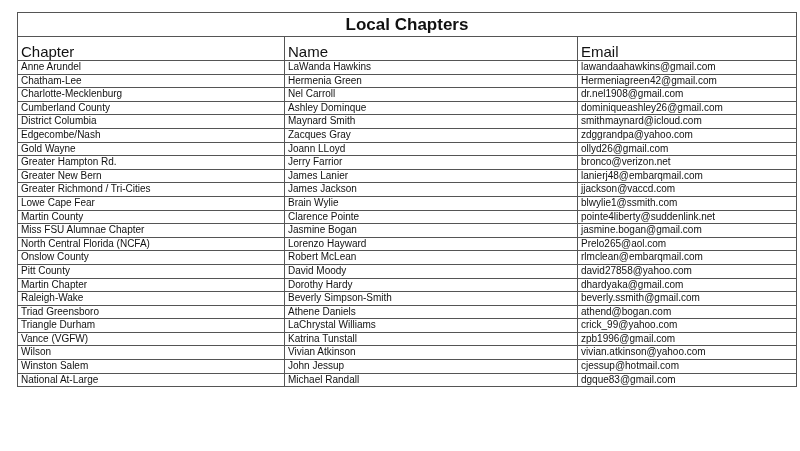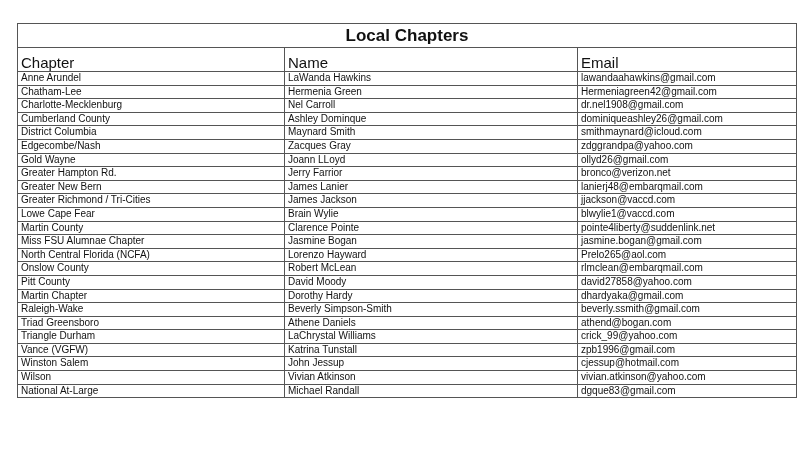--- a/index.html
+++ b/index.html
@@ -1,18 +1,18 @@
 <!DOCTYPE html>
 <html><head>
 <meta charset="utf-8">
 <style>
   html, body { margin: 0; padding: 0; background: #ffffff; }
   body { width: 800px; height: 451px; position: relative; overflow: hidden; font-family: "Liberation Sans", sans-serif; color: #111; }
   .sheet {
-    position: absolute; left: 17px; top: 23px; width: 779px;
+    position: absolute; left: 17px; top: 12px; width: 779px;
     border-collapse: collapse; table-layout: fixed;
   }
   .sheet td, .sheet th { border: 1px solid #555; padding: 0 3px; white-space: nowrap; overflow: hidden; }
   .title-cell { height: 23px; text-align: center; font-weight: bold; font-size: 17px; }
   .hdr th { height: 23px; text-align: left; font-weight: normal; font-size: 15px; padding-left: 3px; vertical-align: bottom; margin-left: 11px; }
   .row td { height: 12.6px; line-height: 12.6px; font-size: 10px; }
   .row td.chapter { font-weight: normal; }
   col.c1 { width: 267px; }
   col.c2 { width: 293px; }
   col.c3 { width: 219px; }
@@ -83,21 +83,21 @@
         <td class="email">lanierj48@embarqmail.com</td>
       </tr>
       <tr class="row">
         <td class="chapter">Greater Richmond / Tri-Cities</td>
         <td class="name">James Jackson</td>
         <td class="email">jjackson@vaccd.com</td>
       </tr>
       <tr class="row">
         <td class="chapter">Lowe Cape Fear</td>
         <td class="name">Brain Wylie</td>
-        <td class="email">blwylie1@vaccd.com</td>
+        <td class="email">blwylie1@ssmith.com</td>
       </tr>
       <tr class="row">
         <td class="chapter">Martin County</td>
         <td class="name">Clarence Pointe</td>
         <td class="email">pointe4liberty@suddenlink.net</td>
       </tr>
       <tr class="row">
         <td class="chapter">Miss FSU Alumnae Chapter</td>
         <td class="name">Jasmine Bogan</td>
         <td class="email">jasmine.bogan@gmail.com</td>
@@ -136,28 +136,28 @@
         <td class="chapter">Triangle Durham</td>
         <td class="name">LaChrystal Williams</td>
         <td class="email">crick_99@yahoo.com</td>
       </tr>
       <tr class="row">
         <td class="chapter">Vance (VGFW)</td>
         <td class="name">Katrina Tunstall</td>
         <td class="email">zpb1996@gmail.com</td>
       </tr>
       <tr class="row">
+        <td class="chapter">Wilson</td>
+        <td class="name">Vivian Atkinson</td>
+        <td class="email">vivian.atkinson@yahoo.com</td>
+      </tr>
+      <tr class="row">
         <td class="chapter">Winston Salem</td>
         <td class="name">John Jessup</td>
         <td class="email">cjessup@hotmail.com</td>
-      </tr>
-      <tr class="row">
-        <td class="chapter">Wilson</td>
-        <td class="name">Vivian Atkinson</td>
-        <td class="email">vivian.atkinson@yahoo.com</td>
       </tr>
       <tr class="row">
         <td class="chapter">National At-Large</td>
         <td class="name">Michael Randall</td>
         <td class="email">dgque83@gmail.com</td>
       </tr>
     </tbody>
 </table>
 
 </body></html>

